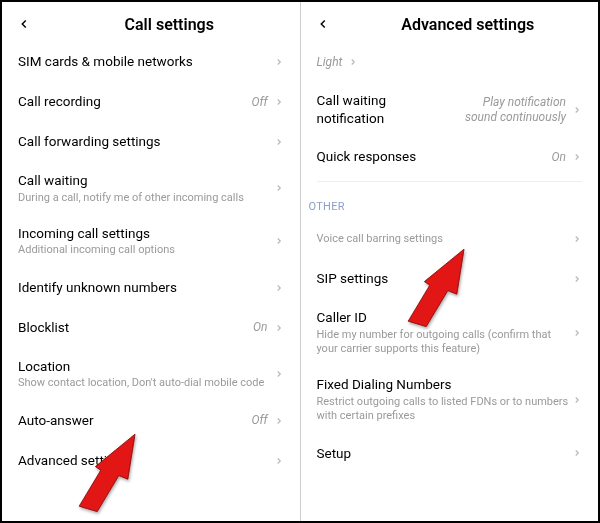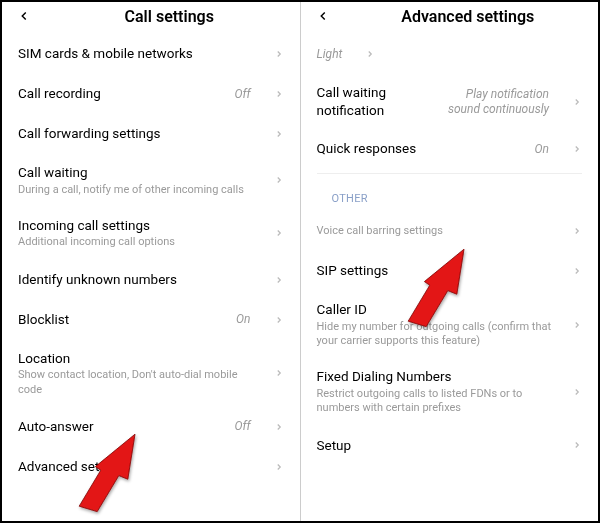--- a/index.html
+++ b/index.html
@@ -19,21 +19,21 @@
     .panel {
       flex: 1;
       background: #fff;
       position: relative;
       overflow: hidden;
     }
     .panel-left { border-right: 1px solid #ccc; }
     .header {
       display: flex;
       align-items: center;
-      padding: 4px 12px 4px;
+      padding: 12px 12px 4px;
       position: relative;
       gap: 37px;
     }
     .back-icon {
       width: 20px;
       height: 20px;
       display: flex;
       align-items: center;
       justify-content: center;
     }
@@ -46,21 +46,20 @@
       margin-left: -20px;
     }
     .list {
       padding: 4px 0;
     }
     .row {
       display: flex;
       align-items: center;
       padding: 10px 16px;
       min-height: 40px;
-      gap: 17px;
     }
     .row-text {
       flex: 1;
       min-width: 0;
     }
     .row-label {
       font-size: 13.5px;
       color: #000;
       line-height: 1.3;
     }
@@ -80,21 +79,21 @@
       font-style: italic;
     }
     .chevron {
       color: #bbb;
       display: flex;
       align-items: center;
     }
     .section-header {
       font-size: 11px;
       color: #8aa0c8;
-      padding: 14px 31px 6px;
+      padding: 14px 8px 6px;
       letter-spacing: .3px;
     }
     .divider {
       height: 1px;
       background: #eee;
       margin: 4px 16px;
     }
     .arrow {
       position: absolute;
       pointer-events: none;

